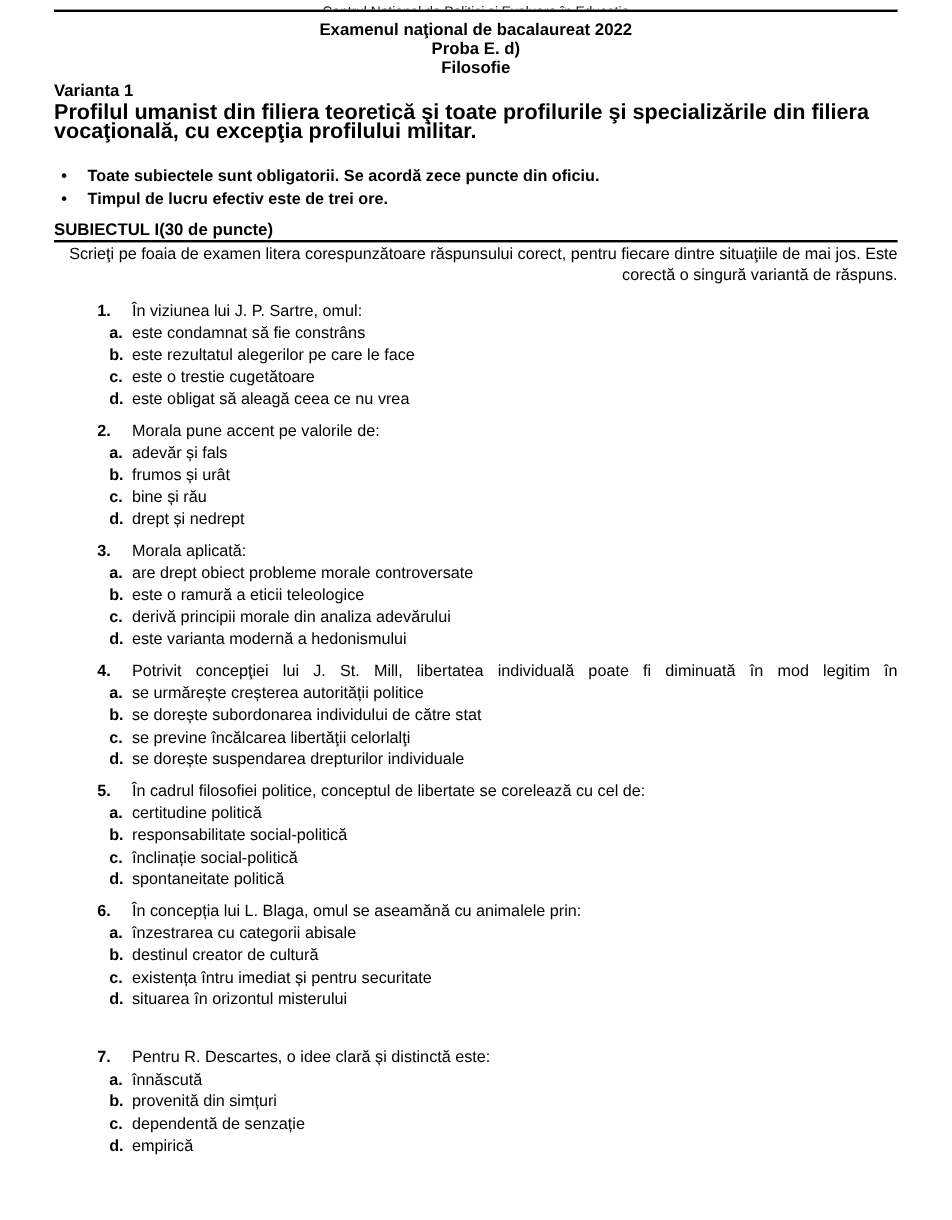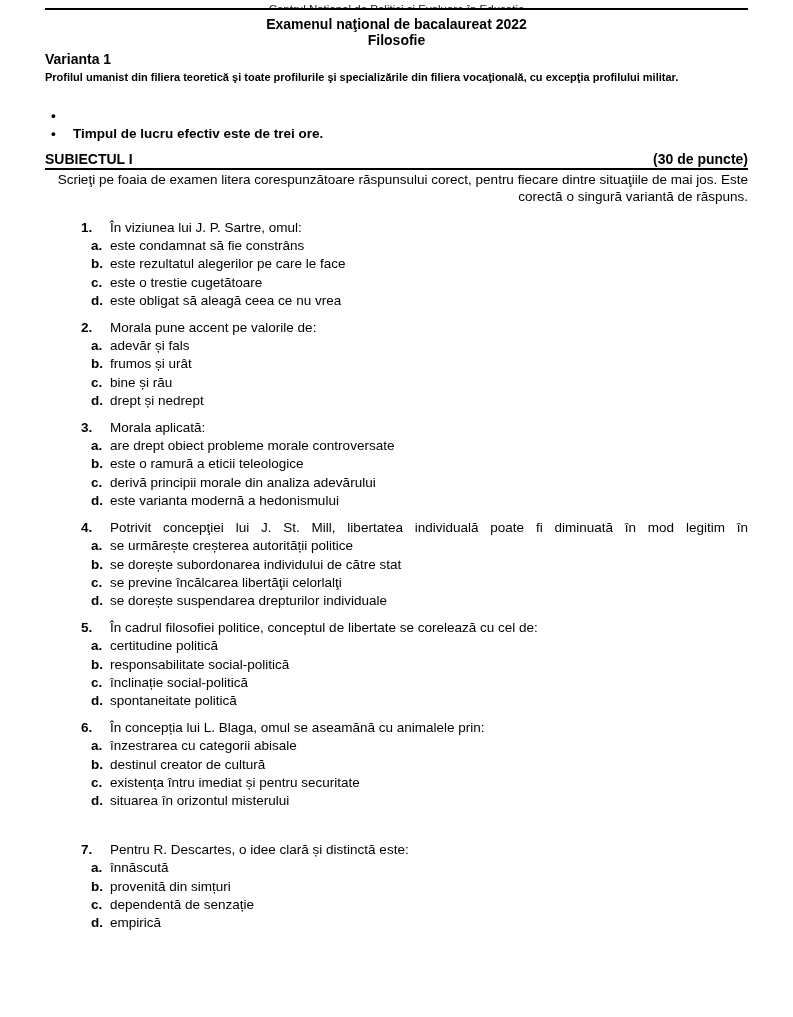--- a/index.html
+++ b/index.html
@@ -26,30 +26,29 @@
     font-size: 11.5px;
     line-height: 12px;
     color: #222;
   }
 
   .title-block { margin-top: 6px; text-align: center; }
   .title-line { font-weight: bold; font-size: 14px; line-height: 16px; }
 
   .variant { margin-top: 3px; text-align: left; font-weight: bold; font-size: 14px; line-height: 16px; }
 
-  .profile-note { margin-top: 3px; font-weight: bold; font-size: 11px; line-height: 15.6px; }
+  .profile-note { margin-top: 3px; font-weight: bold; font-size: 18px; line-height: 15.6px; }
 
   .bullets { margin: 21px 0 0 0; padding: 0; list-style: none; }
   .bullets li { display: flex; font-weight: bold; }
   .bullet-dot { width: 22px; flex: none; text-align: left; padding-left: 6px; }
 
   .section-row {
     margin-top: 8px;
     display: flex;
-    justify-content: space-between;
     font-weight: bold;
     font-size: 14px;
     line-height: 16px;
     border-bottom: 2px solid #000;
     padding-bottom: 1px;
   }
 
   .instructions { margin-top: 2px; line-height: 16.6px; text-align: right; }
 
   .questions { margin-top: 13px; }
@@ -67,30 +66,32 @@
 <body>
 
 <div class="page">
 
   <div class="top-strip">
     <span>Centrul Naţional de Politici şi Evaluare în Educaţie</span>
   </div>
 
   <div class="title-block">
     <div class="title-line">Examenul naţional de bacalaureat 2022</div>
+    <div class="title-line">Proba E. d)</div>
     <div class="title-line">Filosofie</div>
   </div>
 
   <div class="variant">Varianta 1</div>
 
   <div class="profile-note">Profilul umanist din filiera teoretică şi toate profilurile şi specializările din filiera vocaţională, cu excepţia profilului militar.</div>
 
   <ul class="bullets">
     <li>
       <span class="bullet-dot">•</span>
+      <span>Toate subiectele sunt obligatorii. Se acordă zece puncte din oficiu.</span>
     </li>
     <li>
       <span class="bullet-dot">•</span>
       <span>Timpul de lucru efectiv este de trei ore.</span>
     </li>
   </ul>
 
   <div class="section-row">
     <span>SUBIECTUL I</span>
     <span>(30 de puncte)</span>

